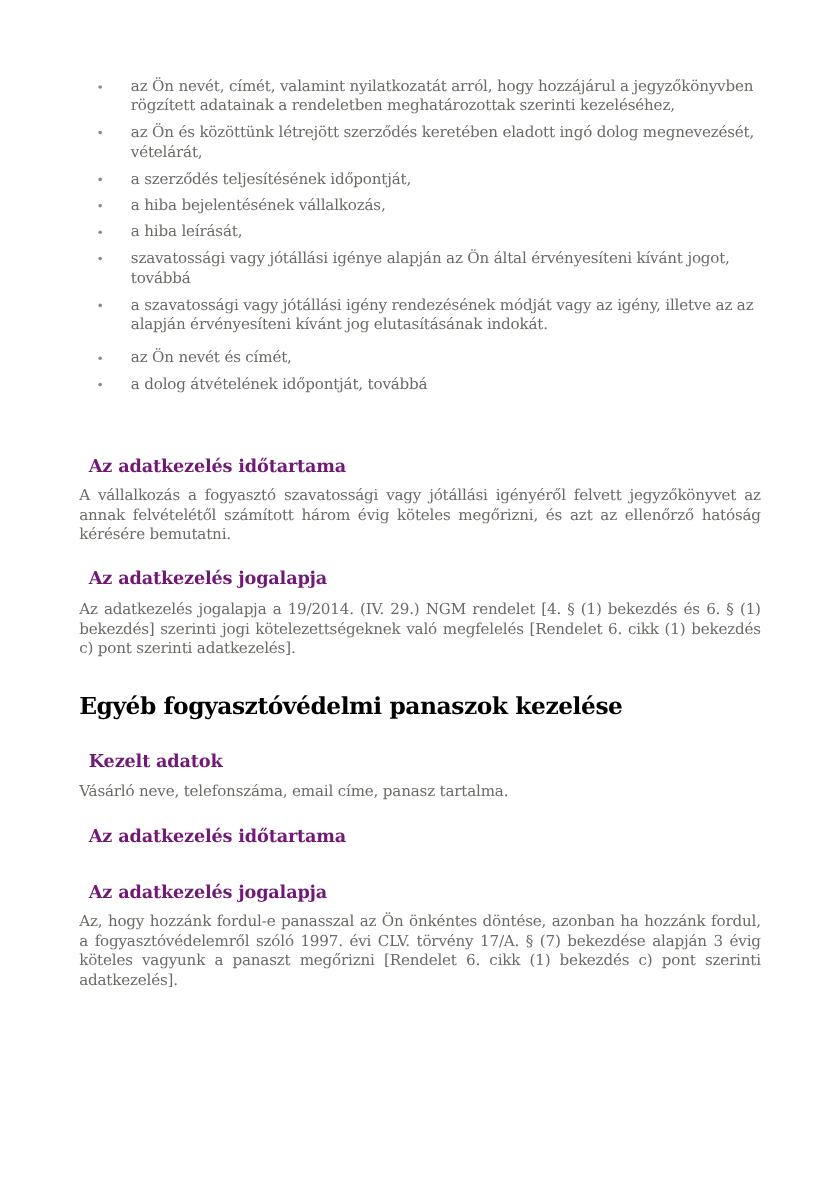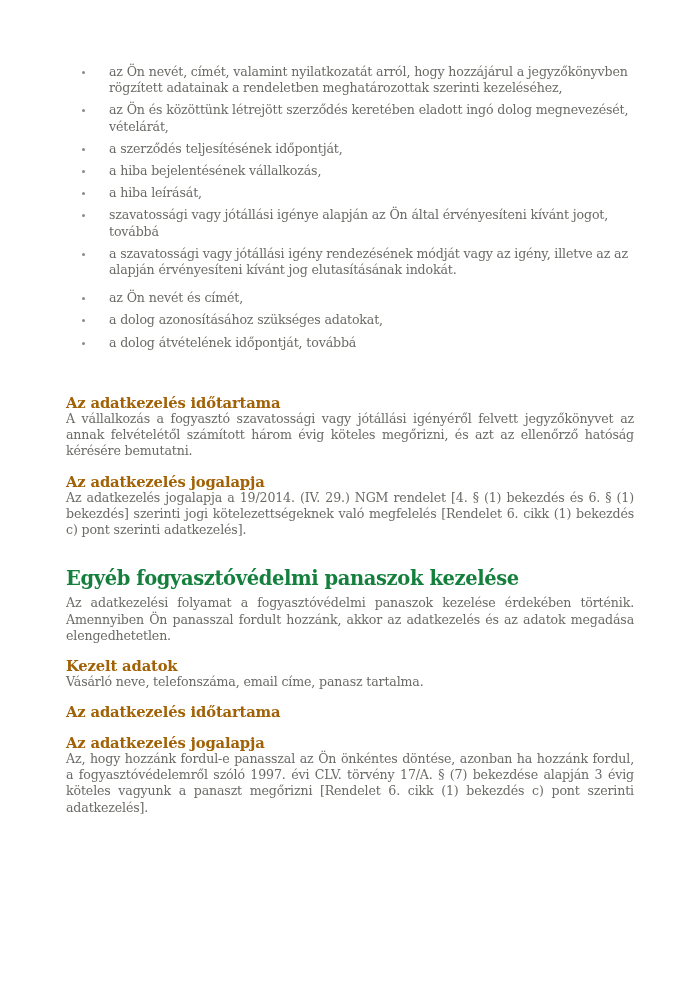--- a/index.html
+++ b/index.html
@@ -13,26 +13,26 @@
   ul.bullets { list-style: none; margin: 0; padding: 0; }
   ul.bullets li { position: relative; padding-left: 43px; margin-bottom: 6px; }
   ul.bullets li .dot {
     position: absolute; left: 16px; top: 7px; width: 3px; height: 3px;
     border-radius: 50%; background: #8a8a86;
   }
   ul.bullets li .txt { display: block; }
   ul.bullets.first li:last-child { margin-bottom: 12px; }
   p { margin: 0; text-align: justify; }
   .intro2 { margin-bottom: 4px; }
-  .sub-h { font-weight: bold; color: #a16207; margin: 0; }
+  .sub-h { font-weight: bold; color: #701a75; margin: 8px; }
   .gap-big { height: 38px; }
   .gap-sec { height: 14px; }
   .main-h {
     font-family: "DejaVu Serif", "Liberation Serif", serif;
-    font-weight: bold; color: #15803d; font-size: 19.5px; line-height: 24px;
+    font-weight: bold; color: #000000; font-size: 19.5px; line-height: 24px;
     margin: 29px 0 4px 0; letter-spacing: -0.4px;
   }
 </style>
 </head>
 <body>
 
 <div class="page">
 
   <ul class="bullets first">
     <li>
@@ -66,40 +66,35 @@
   </ul>
 
 
   <ul class="bullets">
     <li>
         <span class="dot"></span>
         <span class="txt">az Ön nevét és címét,</span>
       </li>
     <li>
         <span class="dot"></span>
-        <span class="txt">a dolog azonosításához szükséges adatokat,</span>
-      </li>
-    <li>
-        <span class="dot"></span>
         <span class="txt">a dolog átvételének időpontját, továbbá</span>
       </li>
   </ul>
 
   <div class="gap-big"></div>
 
   <h3 class="sub-h">Az adatkezelés időtartama</h3>
   <p>A vállalkozás a fogyasztó szavatossági vagy jótállási igényéről felvett jegyzőkönyvet az annak felvételétől számított három évig köteles megőrizni, és azt az ellenőrző hatóság kérésére bemutatni.</p>
 
   <div class="gap-sec"></div>
 
   <h3 class="sub-h">Az adatkezelés jogalapja</h3>
   <p>Az adatkezelés jogalapja a 19/2014. (IV. 29.) NGM rendelet [4. § (1) bekezdés és 6. § (1) bekezdés] szerinti jogi kötelezettségeknek való megfelelés [Rendelet 6. cikk (1) bekezdés c) pont szerinti adatkezelés].</p>
 
   <h2 class="main-h">Egyéb fogyasztóvédelmi panaszok kezelése</h2>
-  <p>Az adatkezelési folyamat a fogyasztóvédelmi panaszok kezelése érdekében történik. Amennyiben Ön panasszal fordult hozzánk, akkor az adatkezelés és az adatok megadása elengedhetetlen.</p>
 
   <div class="gap-sec"></div>
 
   <h3 class="sub-h">Kezelt adatok</h3>
   <p>Vásárló neve, telefonszáma, email címe, panasz tartalma.</p>
 
   <div class="gap-sec"></div>
 
   <h3 class="sub-h">Az adatkezelés időtartama</h3>
 

